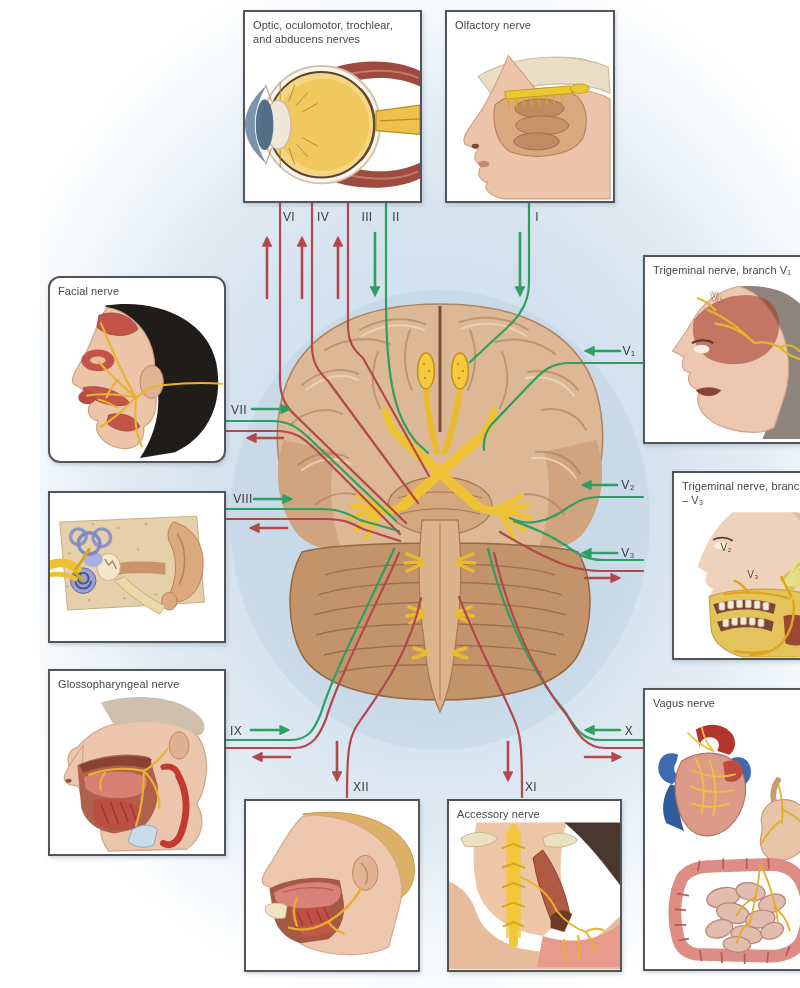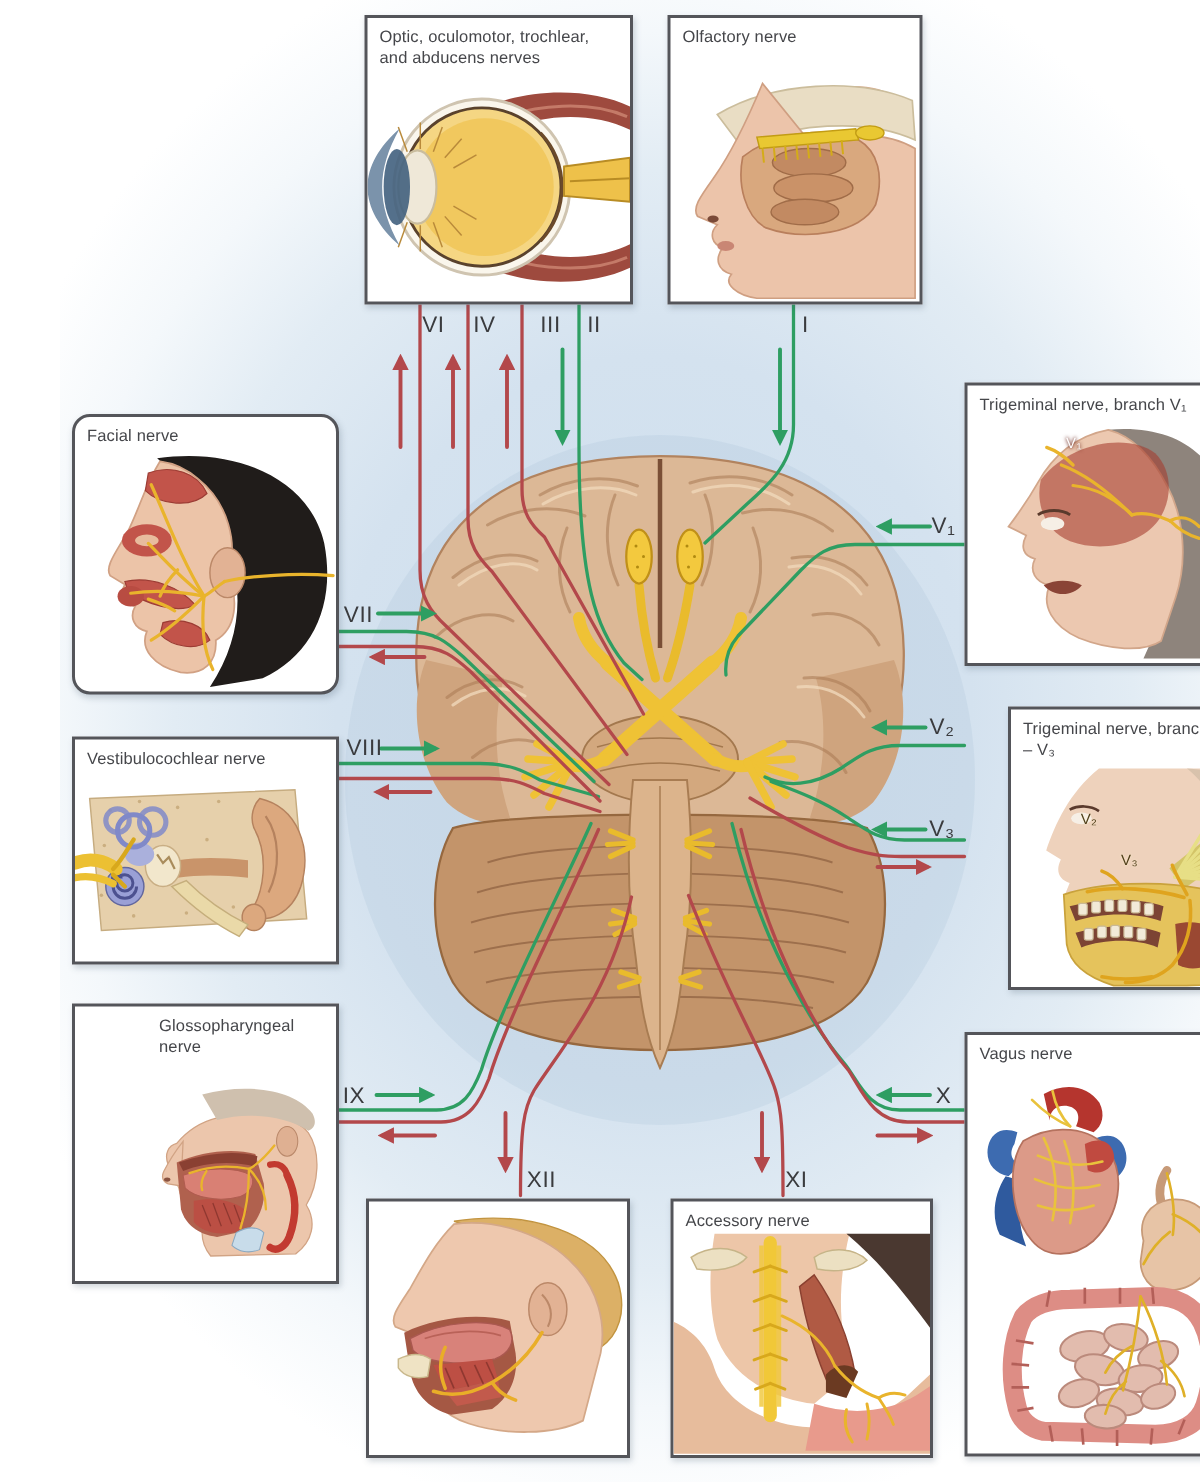--- a/index.html
+++ b/index.html
@@ -18,34 +18,34 @@
     box-shadow:1px 2px 4px rgba(70,90,110,.25);
     display:flex; flex-direction:column;
   }
   .nbox-title{
     font-size:11px; line-height:1.3; color:#45464a;
     padding:6px 8px 1px 8px; letter-spacing:.1px;
   }
   .nbox svg{flex:1 1 auto; width:100%; min-height:0;}
   .nl{
     position:absolute; z-index:3; transform:translate(-50%,-50%);
-    font-size:15px; color:#3a3b3e; letter-spacing:.4px; white-space:nowrap;
+    font-size:12px; color:#3a3b3e; letter-spacing:.4px; white-space:nowrap;
   }
   .inset-label{
     position:absolute; z-index:3; transform:translate(-50%,-50%);
     font-size:10px; letter-spacing:.3px;
   }
   #inset-v1{color:#ffffff; text-shadow:0 0 3px rgba(110,40,30,.9), 0 0 2px rgba(110,40,30,.9);}
   #inset-v2,#inset-v3{color:#4f3f1a; text-shadow:0 0 2px rgba(255,245,210,.9);}
 
   #box-optic{left:203px;top:10px;width:179px;height:193px;}
   #box-olfactory{left:405px;top:10px;width:170px;height:193px;gap:17px;}
   #box-facial{left:8px;top:276px;width:178px;height:187px;border-radius:12px;}
   #box-vestibulocochlear{left:8px;top:491px;width:178px;height:152px;}
-  #box-glossopharyngeal{left:8px;top:669px;width:178px;height:187px;padding-left:48px;}
+  #box-glossopharyngeal{left:8px;top:669px;width:178px;height:187px;}
   #box-trigeminal-v1{left:603px;top:255px;width:179px;height:189px;}
   #box-trigeminal-v2-v3{left:632px;top:471px;width:179px;height:189px;}
   #box-vagus{left:603px;top:688px;width:179px;height:283px;}
   #box-hypoglossal{left:204px;top:799px;width:176px;height:173px;}
   #box-accessory{left:407px;top:799px;width:175px;height:173px;}
 </style>
 </head>
 <body>
 
 <div id="canvas">
@@ -303,21 +303,20 @@
         <path d="M88,98 C74,112 62,122 52,128"></path>
         <path d="M88,98 C86,118 88,136 94,148"></path>
         <path d="M70,80 C64,86 60,92 58,98"></path>
         <path d="M68,108 C62,104 56,102 50,100"></path>
         <path d="M102,88 C120,84 150,82 176,84"></path>
       </g>
     </svg>
   </div>
 
   <div class="nbox" id="box-vestibulocochlear">
-    <div class="nbox-title">Vestibulocochlear nerve</div>
     <svg viewBox="0 0 178 128" preserveAspectRatio="xMidYMid meet" aria-hidden="true">
       <path d="M10,18 L150,12 L158,100 L18,108 Z" fill="#e6d0ab" stroke="#c6ac80"></path>
       <g fill="#bfa06e" opacity=".7">
         <circle cx="24" cy="26" r="1.2"></circle>
           <circle cx="44" cy="20" r="1.2"></circle>
           <circle cx="70" cy="24" r="1.2"></circle>
         <circle cx="98" cy="20" r="1.2"></circle>
           <circle cx="128" cy="22" r="1.2"></circle>
           <circle cx="20" cy="50" r="1.2"></circle>
         <circle cx="18" cy="84" r="1.2"></circle>

